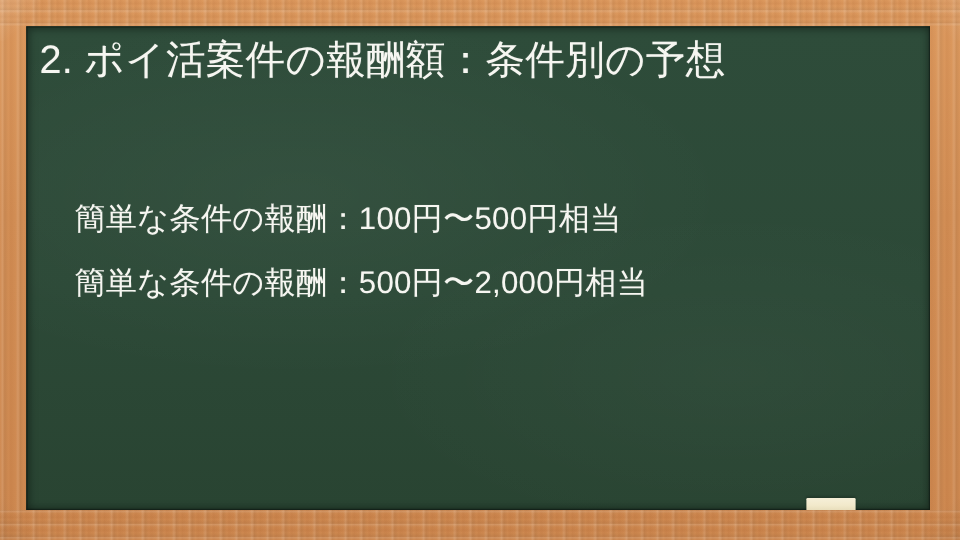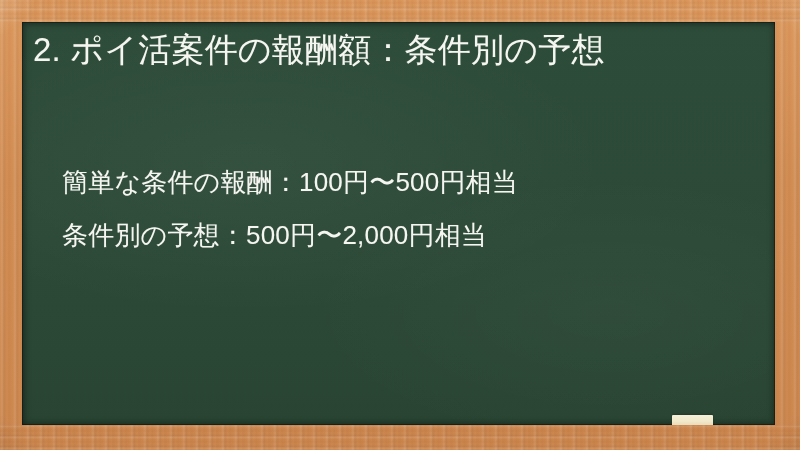--- a/index.html
+++ b/index.html
@@ -154,19 +154,19 @@
   <div class="frame-miter br"></div>
 
   <div id="board">
 
     <div id="content">
       <h1 id="title">2. ポイ活案件の報酬額：条件別の予想</h1>
     </div>
 
     <ul id="body-list">
       <li>簡単な条件の報酬：100円〜500円相当</li>
-      <li>条件別の予想：500円〜2,000円相当</li>
+      <li>簡単な条件の報酬：500円〜2,000円相当</li>
     </ul>
 
     <div id="chalk-stick"></div>
 
   </div>
 </div>
 
 </body></html>

